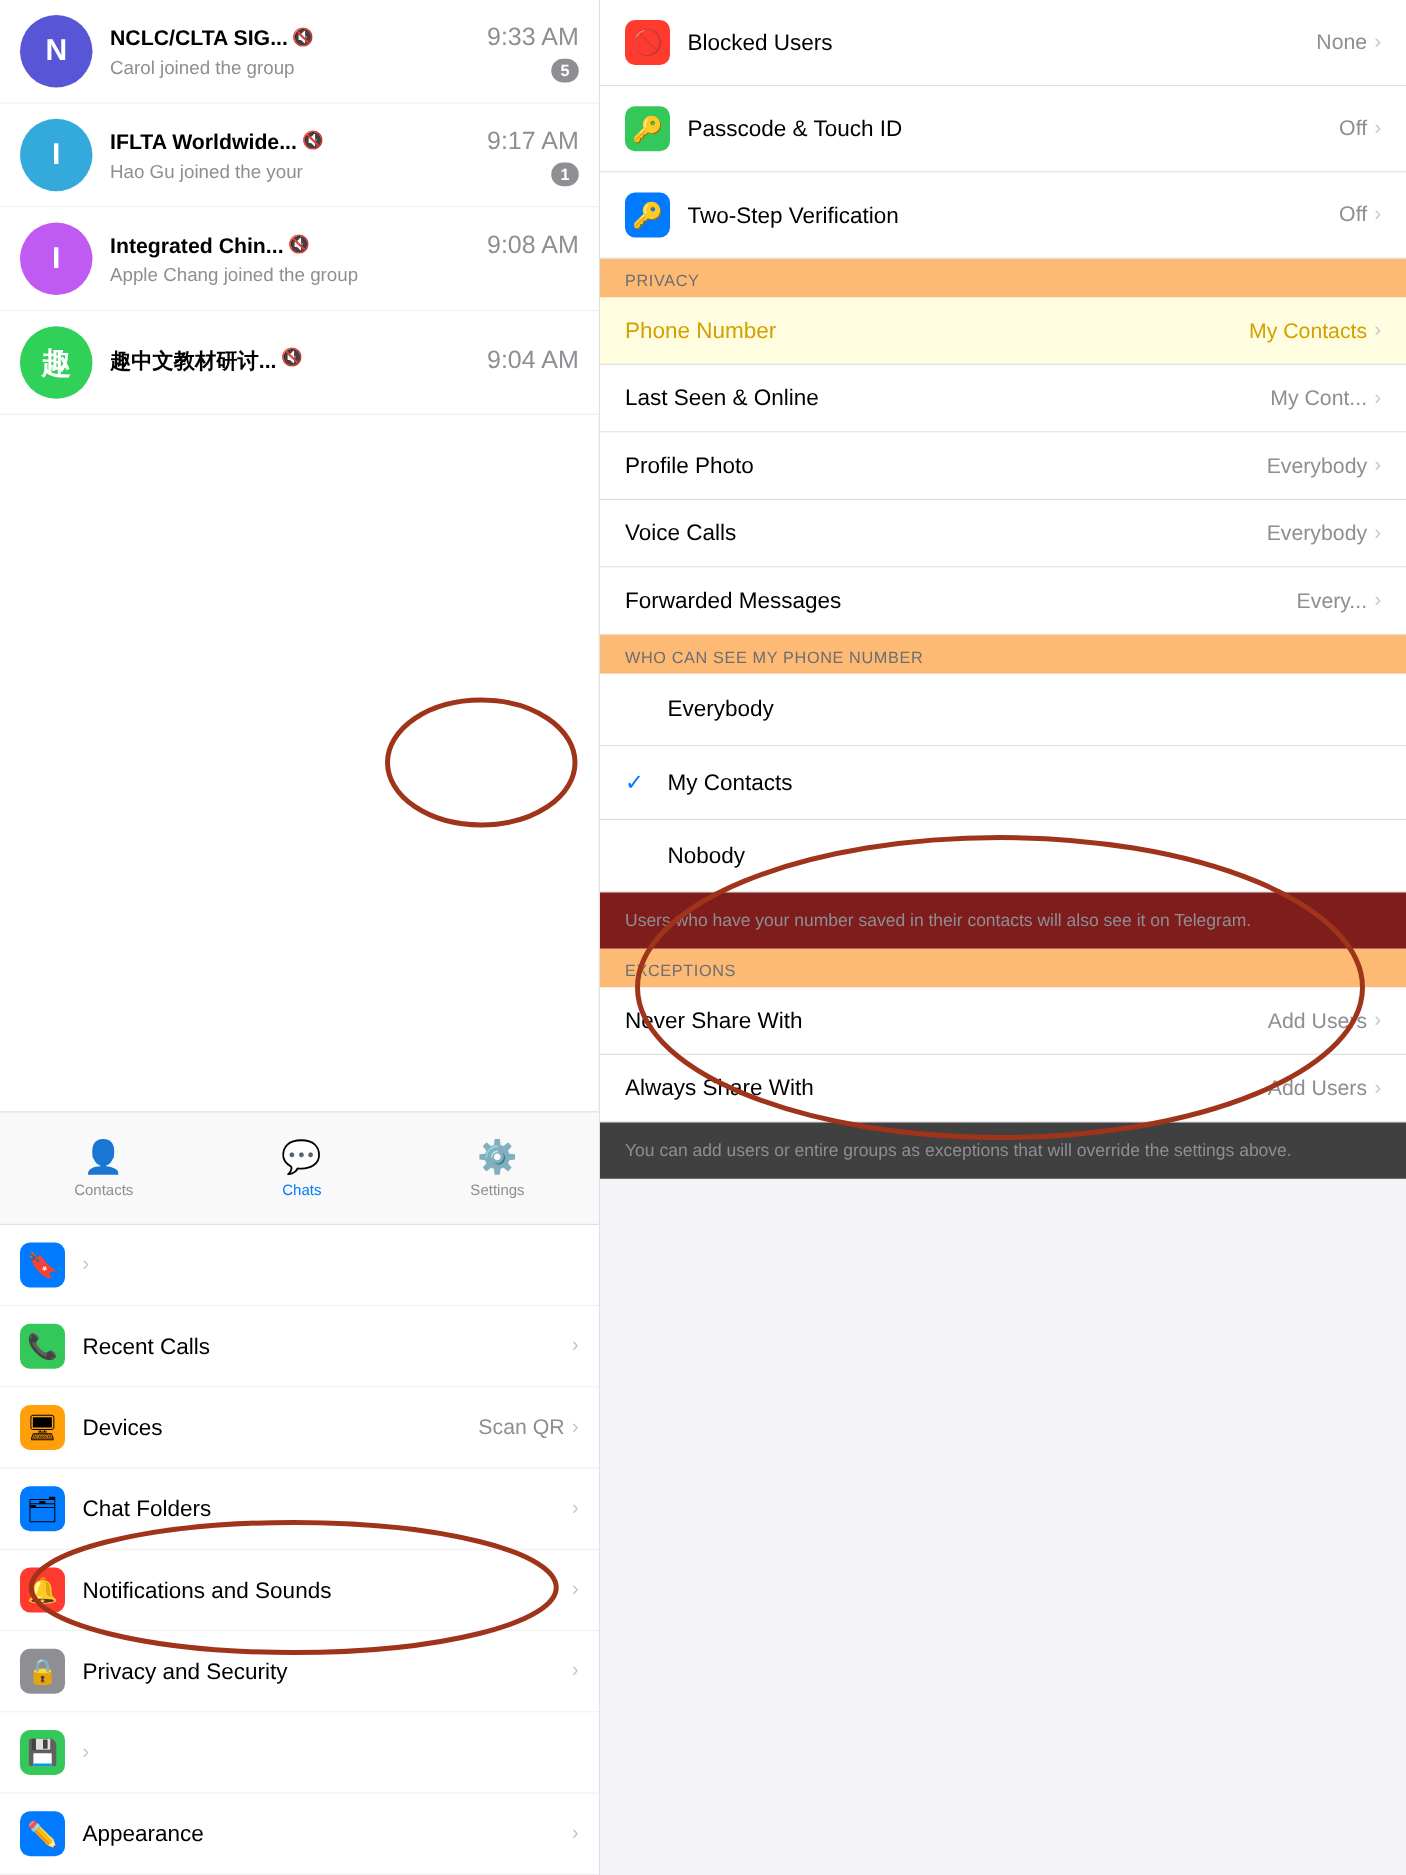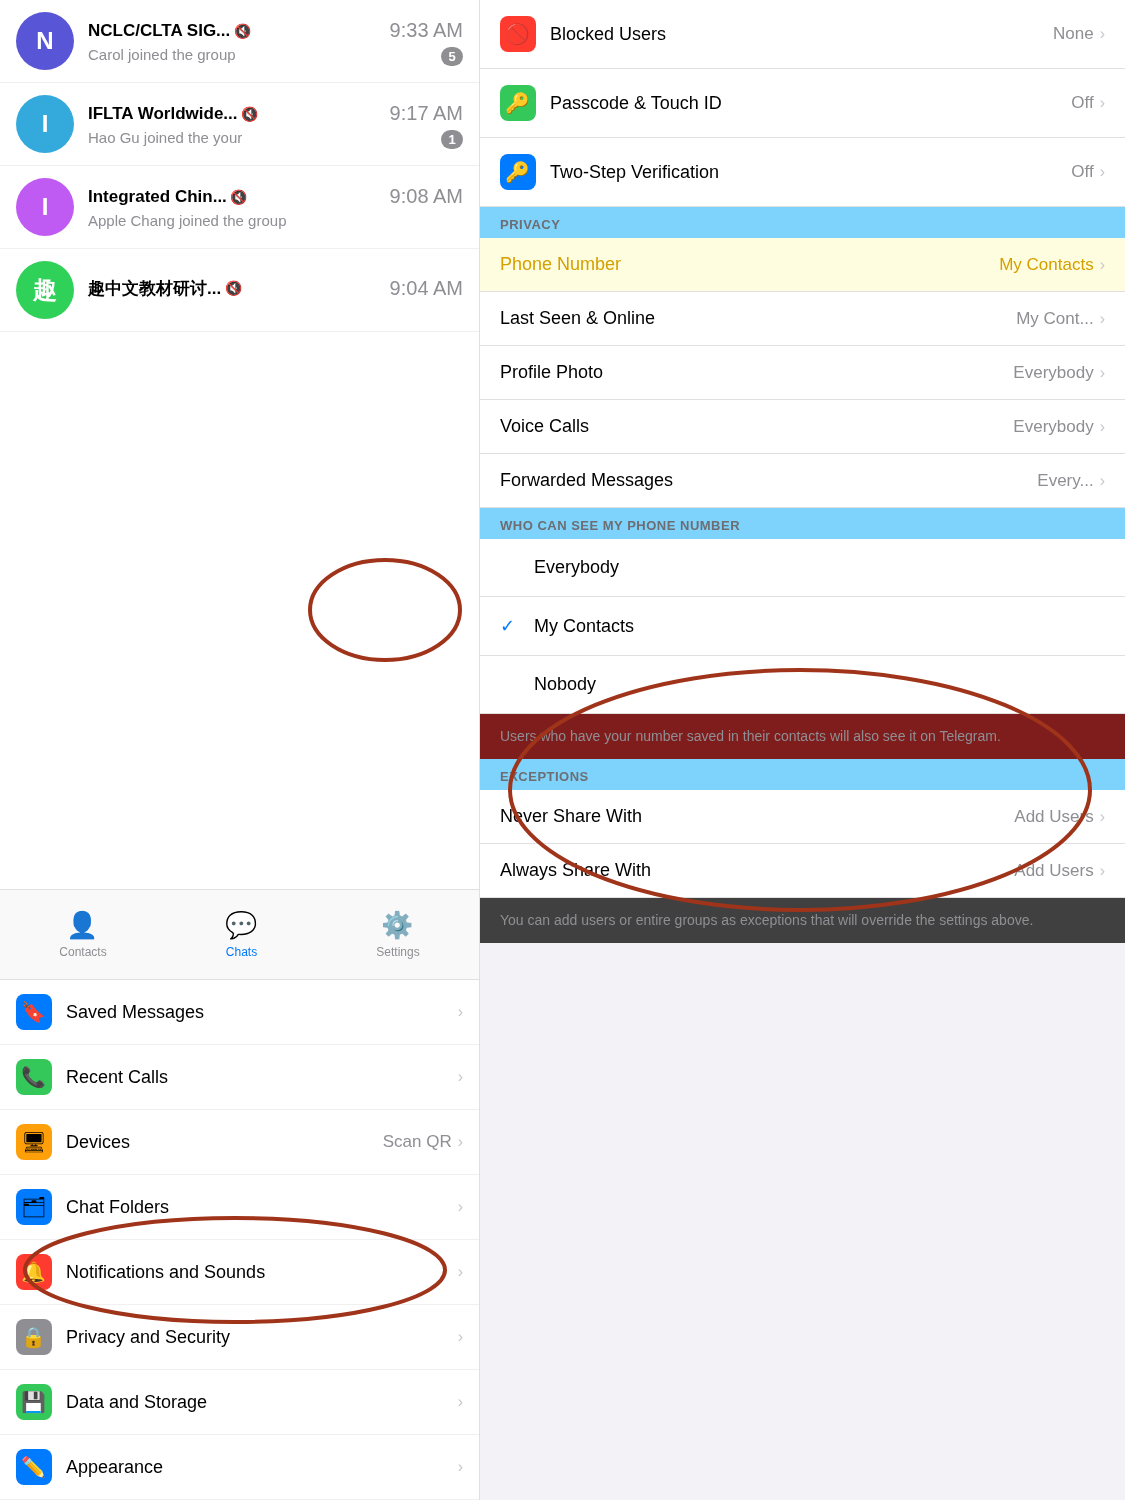--- a/index.html
+++ b/index.html
@@ -62,21 +62,21 @@
       justify-content: space-between;
       align-items: center;
       margin-bottom: 4px;
     }
 
     .chat-name {
       font-size: 17px;
       font-weight: 600;
       color: #000;
       display: flex;
-      align-items: center;
+      align-items: flex-start;
       gap: 4px;
     }
 
     .mute-icon {
       color: #aaa;
       font-size: 14px;
     }
 
     .chat-time {
       font-size: 20px;
@@ -193,24 +193,24 @@
       height: 1500px;
       background: #f2f2f7;
       overflow: hidden;
       display: flex;
       flex-direction: column;
     }
 
     .section-header {
       padding: 10px 20px 6px 20px;
       font-size: 13px;
-      font-weight: 700;
+      font-weight: 400;
       color: #6d6d72;
       letter-spacing: 0.5px;
-      background: #7dd3fc;
+      background: #fdba74;
     }
 
     .right-item {
       display: flex;
       align-items: center;
       padding: 16px 20px;
       border-bottom: 1px solid #e0e0e0;
       background: #fff;
       cursor: pointer;
       position: relative;
@@ -407,21 +407,20 @@
   </div>
         <div class="tab-item">
     <div class="tab-icon ">⚙️</div>
     <div class="tab-label ">Settings</div>
   </div>
       </div>
 
     <div class="settings-list" id="settings-list">
         <div class="settings-item">
     <div class="settings-icon" style="background:#007aff">🔖</div>
-    <div class="settings-label">Saved Messages</div>
 
     <span class="chevron">›</span>
   </div>
         <div class="settings-item">
     <div class="settings-icon" style="background:#34c759">📞</div>
     <div class="settings-label">Recent Calls</div>
 
     <span class="chevron">›</span>
   </div>
         <div class="settings-item">
@@ -443,21 +442,20 @@
     <span class="chevron">›</span>
   </div>
         <div class="settings-item">
     <div class="settings-icon" style="background:#8e8e93">🔒</div>
     <div class="settings-label">Privacy and Security</div>
 
     <span class="chevron">›</span>
   </div>
         <div class="settings-item">
     <div class="settings-icon" style="background:#34c759">💾</div>
-    <div class="settings-label">Data and Storage</div>
 
     <span class="chevron">›</span>
   </div>
         <div class="settings-item">
     <div class="settings-icon" style="background:#007aff">✏️</div>
     <div class="settings-label">Appearance</div>
 
     <span class="chevron">›</span>
   </div>
       </div>

